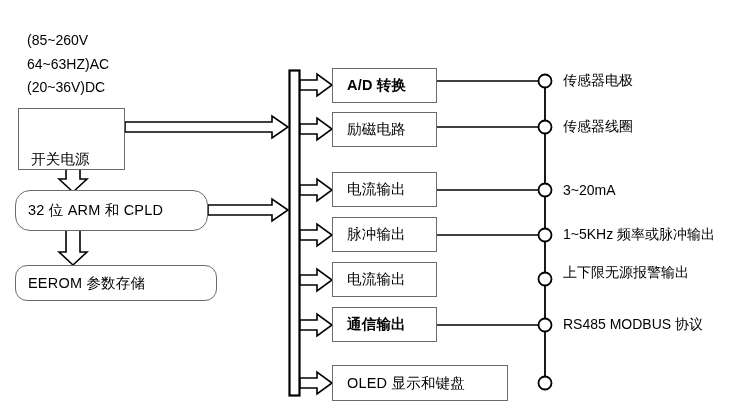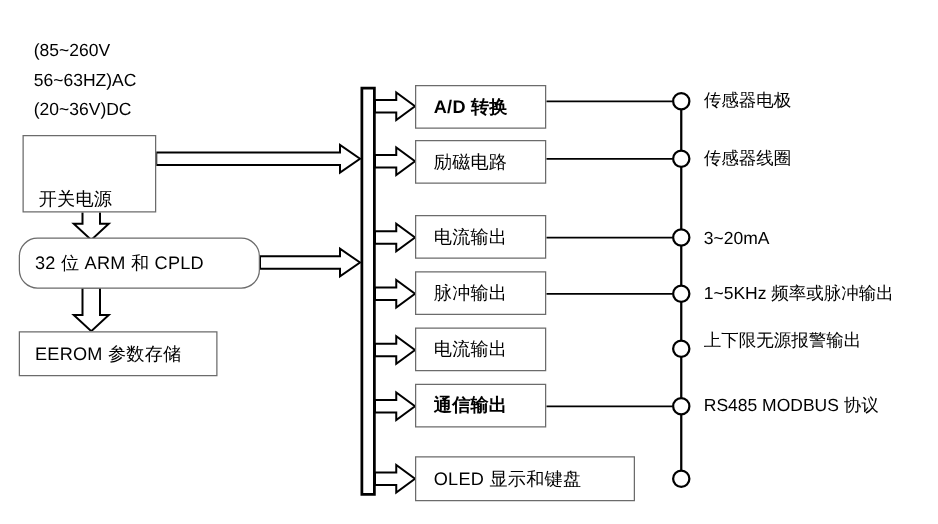--- a/index.html
+++ b/index.html
@@ -103,33 +103,33 @@
       <circle cx="545" cy="190" r="6.5"></circle>
       <circle cx="545" cy="235" r="6.5"></circle>
       <circle cx="545" cy="279" r="6.5"></circle>
       <circle cx="545" cy="325" r="6.5"></circle>
       <circle cx="545" cy="383" r="6.5"></circle>
     </g>
   </svg>
 
   <div class="supply-note">
     <div>(85~260V</div>
-    <div>56~63HZ)AC</div>
+    <div>64~63HZ)AC</div>
     <div>(20~36V)DC</div>
   </div>
 
   <div class="box" style="left:18px; top:108px; width:107px; height:62px;align-items:flex-end;">
     <span>开关电源</span>
   </div>
 
   <div class="box" style="left:15px; top:190px; width:193px; height:41px;border-radius:15px;">
     <span>32 位 ARM 和 CPLD</span>
   </div>
 
-  <div class="box" style="left:15px; top:265px; width:159px; height:36px;">
+  <div class="box" style="left:15px; top:265px; width:202px; height:36px;border-radius:12px;">
     <span>EEROM 参数存储</span>
   </div>
 
   <div class="box center-text" style="left:332px; top:68px; width:105px; height:35px;font-weight:bold;">
     <span>A/D 转换</span>
   </div>
 
   <div class="box center-text" style="left:332px; top:112px; width:105px; height:35px;">
     <span>励磁电路</span>
   </div>

